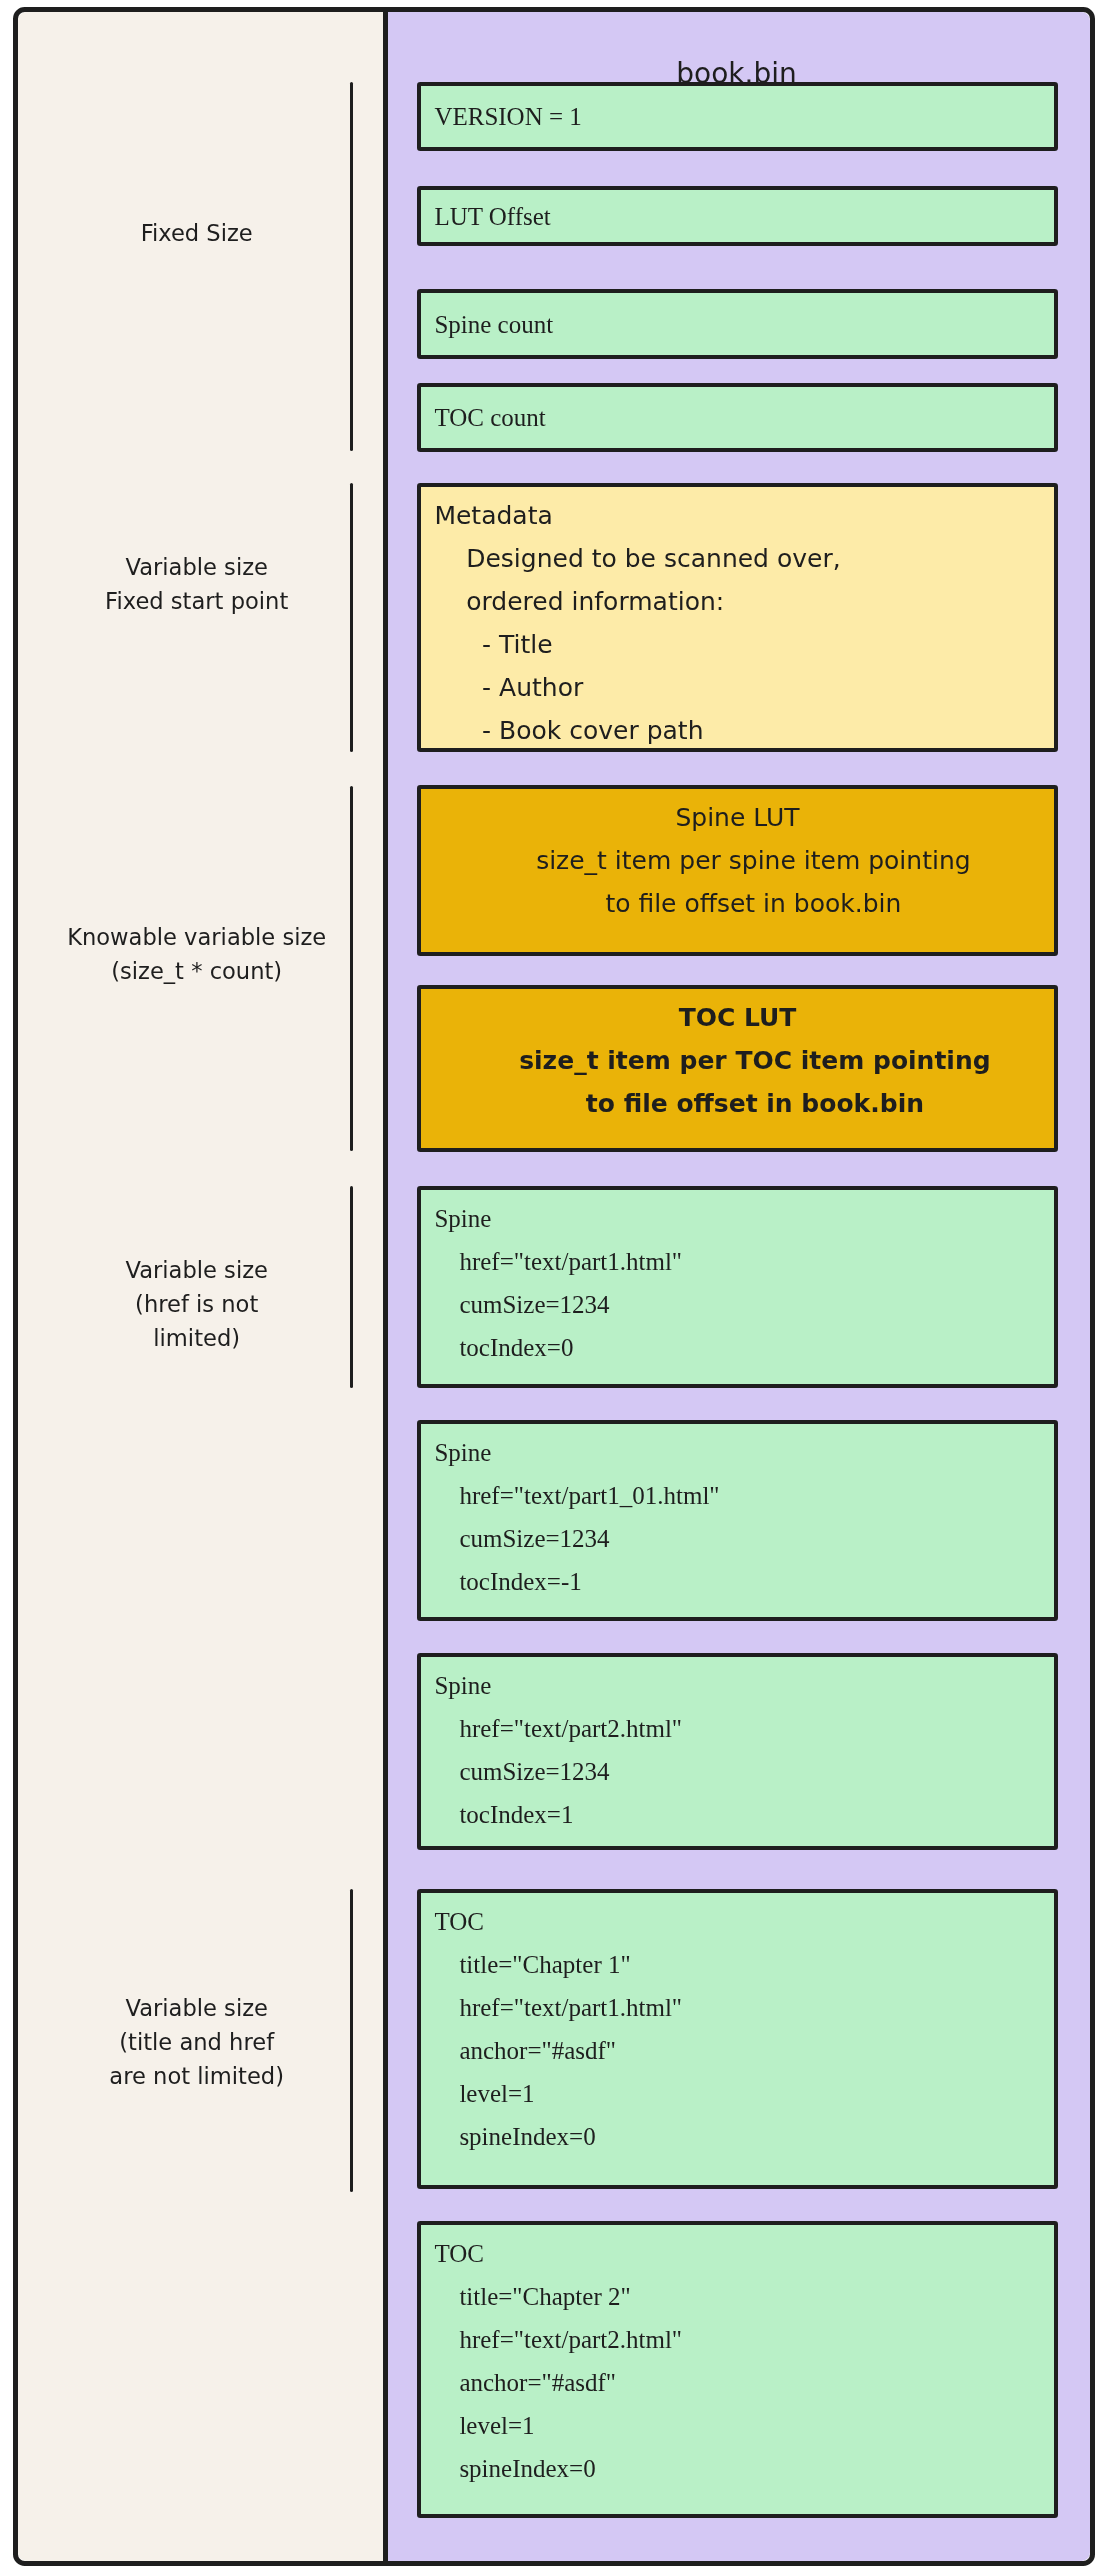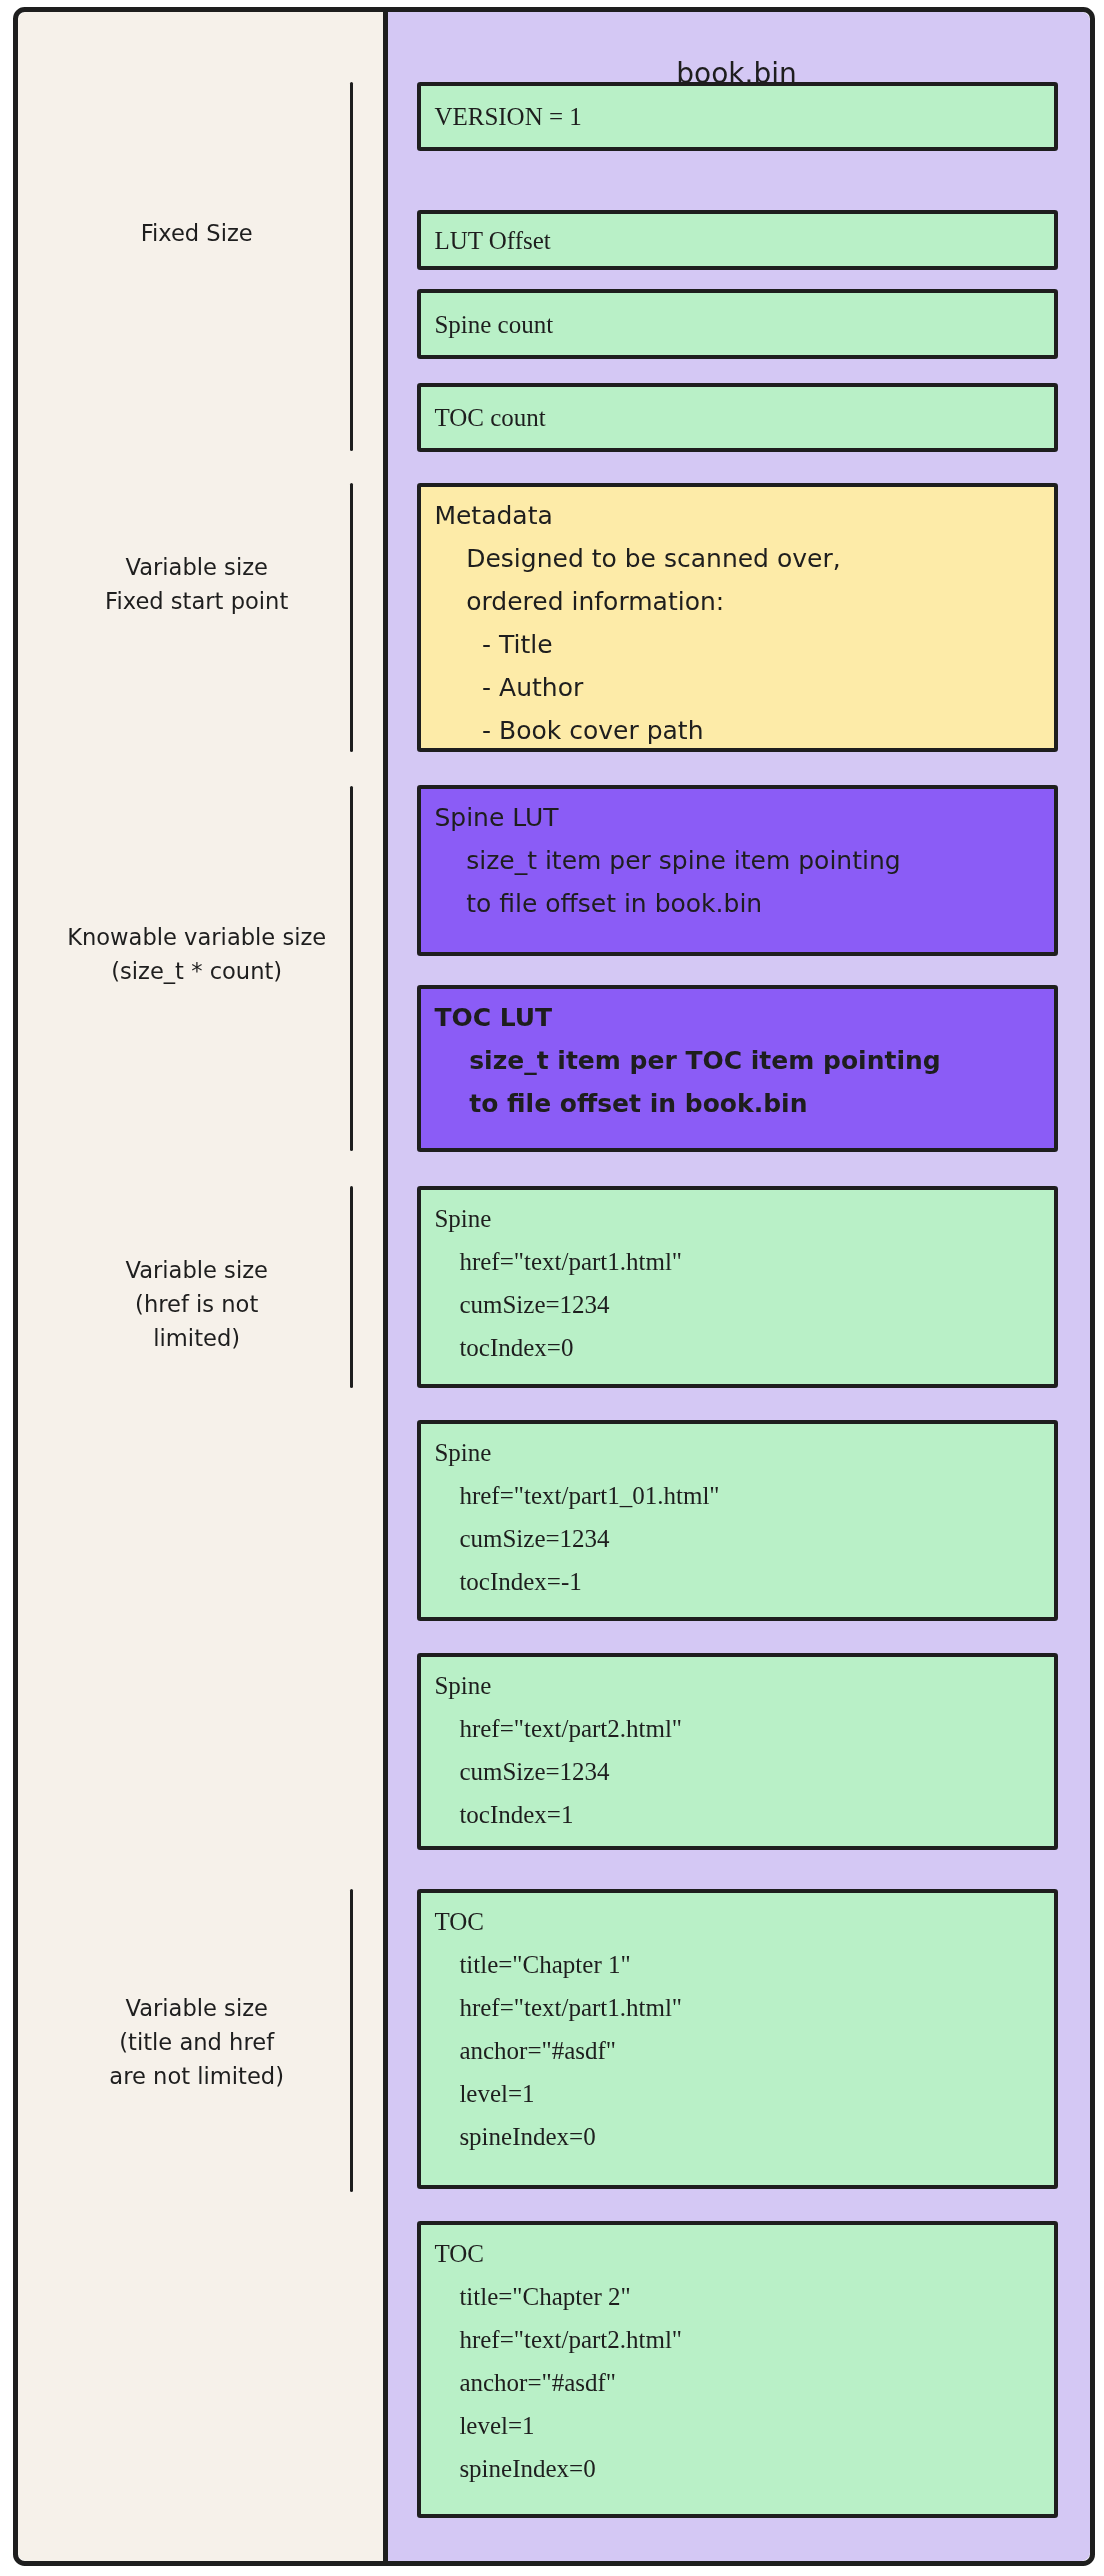--- a/index.html
+++ b/index.html
@@ -27,21 +27,21 @@
   }
   .box{
     position:absolute;left:417px;width:641px;box-sizing:border-box;
     border:4.2px solid #1e1e1e;border-radius:3.3px;
     font-size:25px;line-height:43px;white-space:pre-wrap;
     padding:6.7px 13.4px;overflow:hidden;z-index:5;
   }
   .box.single{display:flex;align-items:center;padding-top:0;padding-bottom:0;}
   .bg-green{background:#b9f0c7;font-family:Liberation Serif, serif;}
   .bg-yellow{background:#fdeba8;}
-  .bg-blue{background:#8b5cf6;}
+  .bg-blue{background:#eab308;text-align:center;}
   .bracket{
     position:absolute;left:350px;width:3.3px;background:#1e1e1e;
     border-radius:2.5px;z-index:5;
   }
   .side-label{
     position:absolute;left:16.7px;width:360px;text-align:center;
     font-size:22.6px;line-height:34px;white-space:pre-wrap;z-index:5;
   }
 </style>
 </head>
@@ -67,21 +67,21 @@
   <div class="side-label" style="top:920px;">Knowable variable size
 (size_t * count)</div>
   <div class="side-label" style="top:1253px;">Variable size
 (href is not
 limited)</div>
   <div class="side-label" style="top:1991px;">Variable size
 (title and href
 are not limited)</div>
 
   <div class="box single bg-green" style="top:82px;height:69px;">VERSION = 1</div>
-  <div class="box single bg-green" style="top:186px;height:60px;margin-top:24px;">LUT Offset</div>
+  <div class="box single bg-green" style="top:186px;height:60px;">LUT Offset</div>
   <div class="box single bg-green" style="top:289px;height:70px;">Spine count</div>
   <div class="box single bg-green" style="top:383px;height:69px;">TOC count</div>
   <div class="box bg-yellow" style="top:483px;height:269px;">Metadata
     Designed to be scanned over,
     ordered information:
       - Title
       - Author
       - Book cover path</div>
   <div class="box bg-blue" style="top:785px;height:171px;">Spine LUT
     size_t item per spine item pointing

